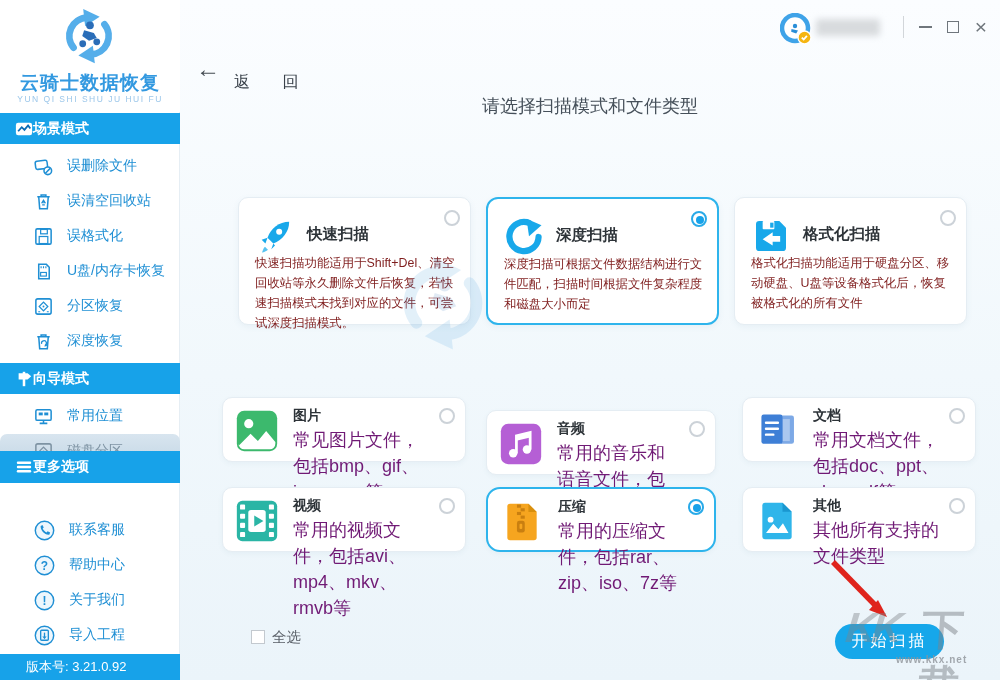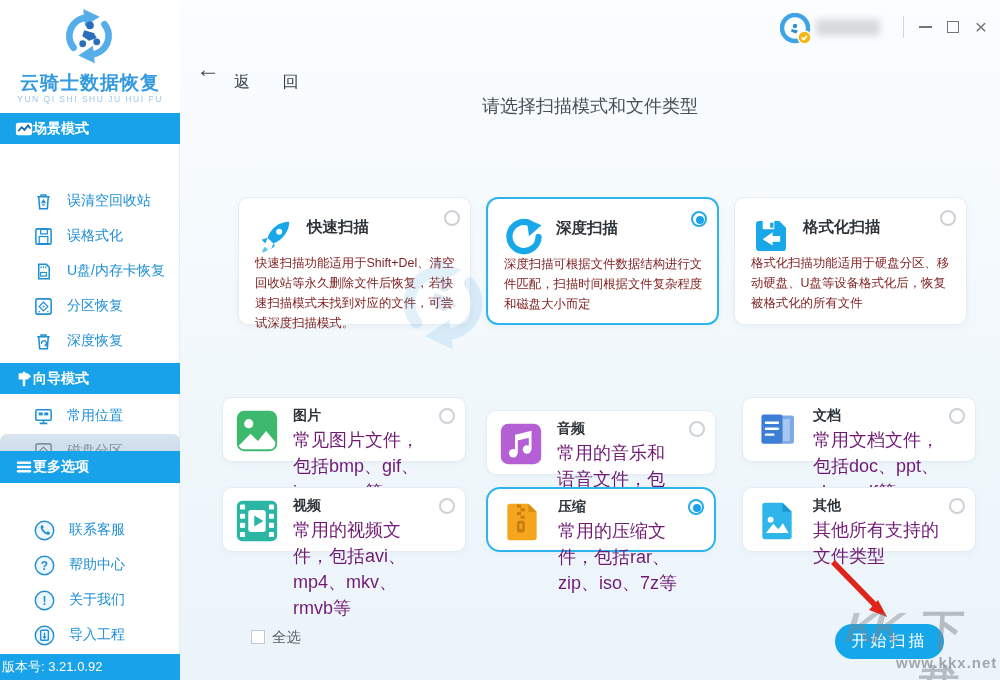--- a/index.html
+++ b/index.html
@@ -18,21 +18,21 @@
   .brand-sub { position:absolute; top:94px; width:180px; text-align:center; font-size:8.5px;
                color:#9cc7ea; letter-spacing:1.5px; }
   .sec-header { position:absolute; left:0; width:180px; height:31px; background:#17a2e9; color:#fff;
                 display:flex; align-items:center; padding-left:15px; font-size:14px;
                 font-weight:bold; cursor:pointer; }
   .side-item { position:absolute; left:0; width:180px; height:34px; display:flex; align-items:center;
                gap:13px; padding-left:33px; color:#1f8fd4; font-size:14px; cursor:pointer; }
   .side-item svg { flex:0 0 auto; }
   .side-item.selected { background:linear-gradient(180deg,#d8e5ef,#c2d5e4); color:#7e93a3;border-radius:7px; }
   .version-bar { position:absolute; left:0; top:654px; width:180px; height:26px; background:#17a2e9;
-                 color:#fff; font-size:13px; display:flex; align-items:center; padding-left:2px; }
+                 color:#fff; font-size:13px; display:flex; align-items:center; padding-left:26px; }
 
   
   .back-wrap { position:absolute; left:196px; top:44px; display:flex; align-items:center; cursor:pointer; }
   .back-arrow { font-size:24px; color:#444b52; line-height:24px; }
   .back-label { margin-left:14px; font-size:16px; color:#39414a; letter-spacing:14px;margin-top:28px; }
   .user-blur { position:absolute; left:816px; top:19px; width:64px; height:17px; background:#d8dbde;
                border-radius:3px; filter:blur(3px); }
   .tb-divider { position:absolute; left:903px; top:16px; width:1px; height:22px; background:#d2d6da; }
   .win-btn { position:absolute; top:14px; width:26px; height:26px; display:flex; align-items:center;
              justify-content:center; cursor:pointer; color:#6f767c; }
@@ -46,21 +46,21 @@
   
   .card { position:absolute; background:#fff; border:1px solid #e5edf3; border-radius:10px;
           box-shadow:0 2px 6px rgba(90,130,160,.07); cursor:pointer; }
   .card.selected { border:2px solid #2eb4ec; border-radius:12px; }
   .radio { position:absolute; right:10px; top:12px; width:16px; height:16px; border-radius:50%;
            border:2px solid #ccd2d8; background:#fff; cursor:pointer; }
   .radio.on { border-color:#29aae8; }
   .radio.on::after { content:""; position:absolute; left:3px; top:3px; width:8px; height:8px;
                      border-radius:50%; background:#17a2e9; }
   .sc-icon { position:absolute; left:16px; top:18px; }
-  .sc-title { position:absolute; left:68px; top:19px; font-size:15.5px; font-weight:bold; color:#2d3338; }
+  .sc-title { position:absolute; left:68px; top:26px; font-size:15.5px; font-weight:bold; color:#2d3338; }
   .sc-desc { position:absolute; left:16px; top:56px; right:13px; font-size:12.4px; line-height:1.6;
              color:#7f1d1d; }
   .ft-card { position:absolute; background:#fff; border:1px solid #e5edf3; border-radius:10px;
              box-shadow:0 2px 5px rgba(90,130,160,.06); cursor:pointer; }
   .ft-card.selected { border:2px solid #2eb4ec; border-radius:14px; }
   .ft-card .radio { top:10px; }
   .ft-icon { position:absolute; left:12px; top:11px; }
   .ft-title { position:absolute; left:70px; top:9px; font-size:14px; font-weight:bold; color:#2d3338; }
   .ft-desc { position:absolute; left:70px; top:29px; right:33px; font-size:18px; line-height:1.45;
              color:#701a75; }
@@ -76,21 +76,21 @@
   
   .wm-logo { position:absolute; left:390px; top:250px; opacity:.13; z-index:6; pointer-events:none; }
   .arrow-anno { position:absolute; left:824px; top:556px; z-index:8; pointer-events:none; }
   .kkx { position:absolute; left:838px; top:596px; width:162px; height:82px; z-index:9;
          pointer-events:none; color:rgba(126,131,137,.5); }
   .kkx-letters { position:absolute; left:8px; top:8px; font-size:42px; font-weight:bold;
                  font-style:italic; letter-spacing:-4px; color:rgba(126,131,137,.42);
                  transform:skewX(-6deg); }
   .kkx-label { position:absolute; left:82px; top:6px; font-size:42px; font-weight:bold;
                transform:skewX(-4deg); }
-  .kkx-site { position:absolute; left:58px; top:58px; font-size:15px; font-weight:bold;
+  .kkx-site { position:absolute; left:58px; top:58px; font-size:10px; font-weight:bold;
               letter-spacing:1px; color:rgba(142,148,154,.8); }
 </style>
 </head>
 <body>
 
 <div id="app">
 
   <div class="sidebar">
 
     <div class="logo-area">
@@ -111,20 +111,28 @@
     </div>
 
     <div class="sec-header" style="top:113px">
       <svg width="18" height="18" viewBox="0 0 20 20">
         <rect x="1" y="3" width="18" height="14" rx="2.5" fill="#fff"></rect>
         <path d="M3.5 12.5 l4 -4.5 3 3 4 -5 2.5 3.5" stroke="#0a6bb5" stroke-width="2" fill="none"></path>
       </svg>
       <span>场景模式</span>
     </div>
 
+    <div class="side-item" style="top:149px">
+      <svg width="21" height="21" viewBox="0 0 22 22" stroke="currentColor" stroke-width="1.6" fill="none">
+        <rect x="2.5" y="5" width="12.5" height="8.5" rx="2" transform="rotate(-7 9 9)"></rect>
+        <circle cx="15.5" cy="15.5" r="4" fill="#fff"></circle>
+        <line x1="13" y1="18" x2="18" y2="13"></line>
+      </svg>
+      <span>误删除文件</span>
+    </div>
     <div class="side-item" style="top:184px">
       <svg width="21" height="21" viewBox="0 0 22 22" stroke="currentColor" stroke-width="1.6" fill="none">
         <path d="M4.5 6 h13 M8.5 6 V4.2 h5 V6"></path>
         <path d="M6 6 l1 12.5 h8 l1 -12.5"></path>
         <path d="M9.3 12.3 l1.7 -2.8 1.7 2.8 z M9.6 14.6 h2.8" stroke-width="1.2"></path>
       </svg>
       <span>误清空回收站</span>
     </div>
     <div class="side-item" style="top:219px">
       <svg width="21" height="21" viewBox="0 0 22 22" stroke="currentColor" stroke-width="1.6" fill="none">

